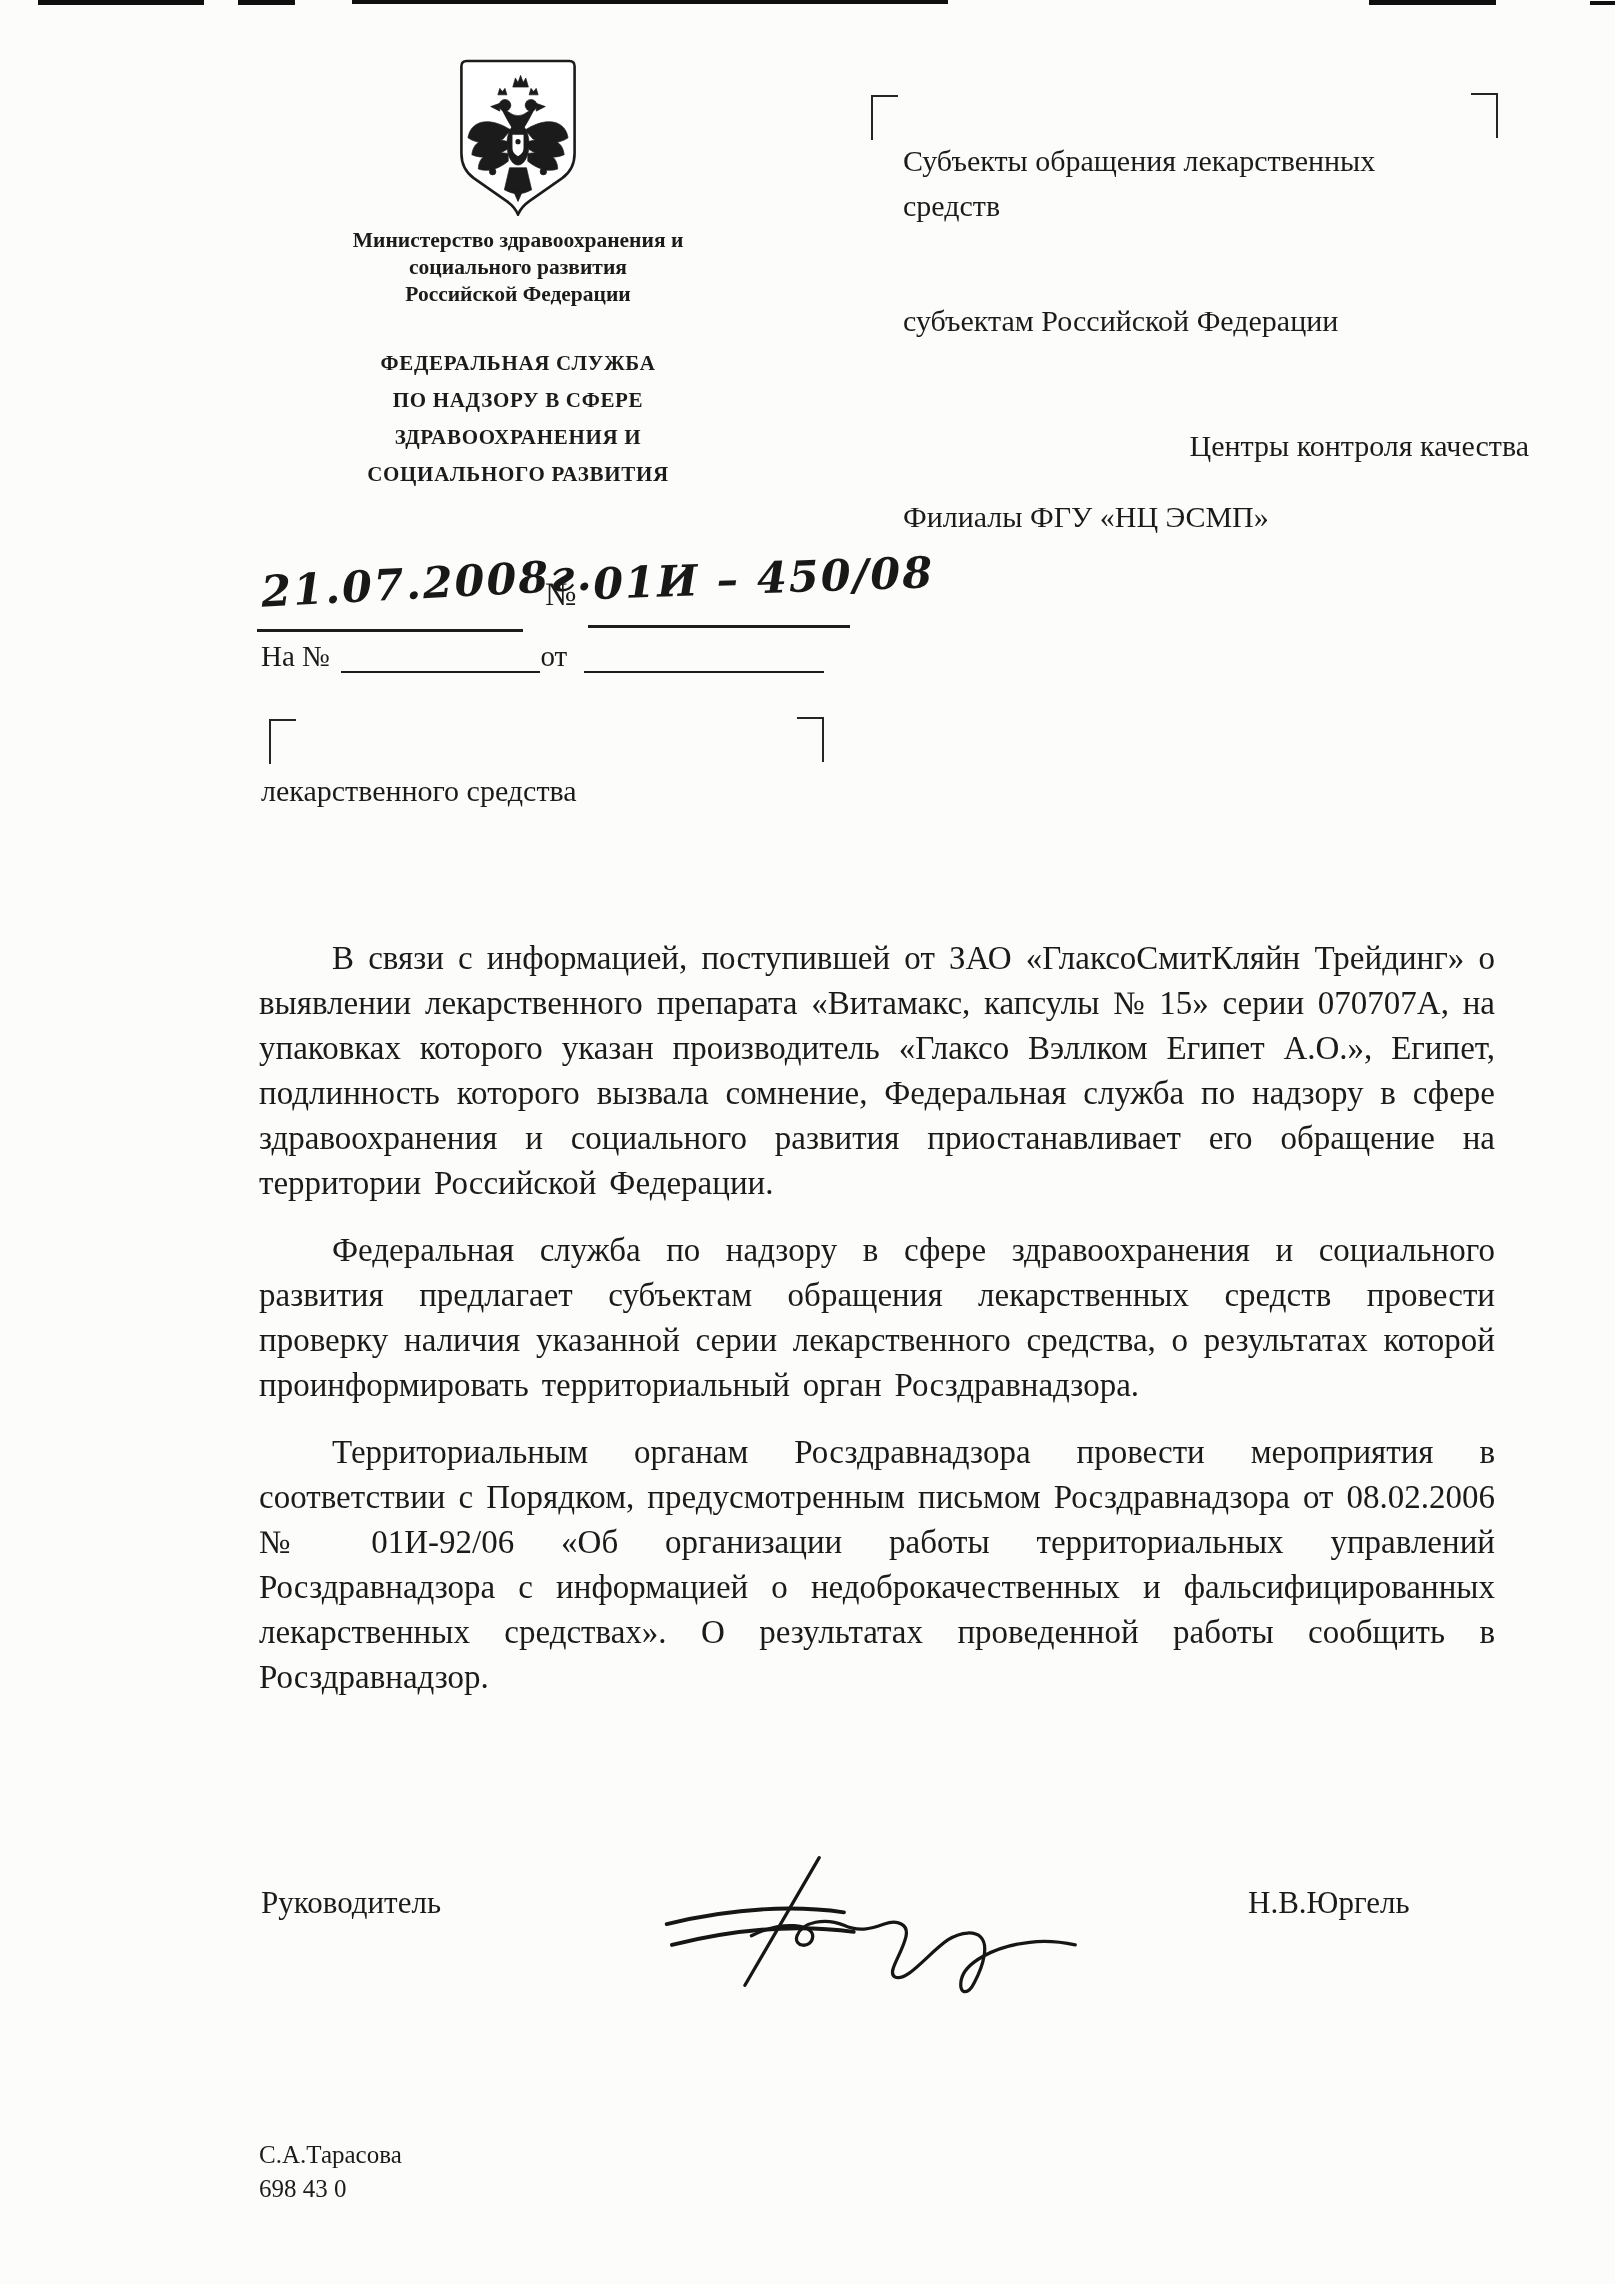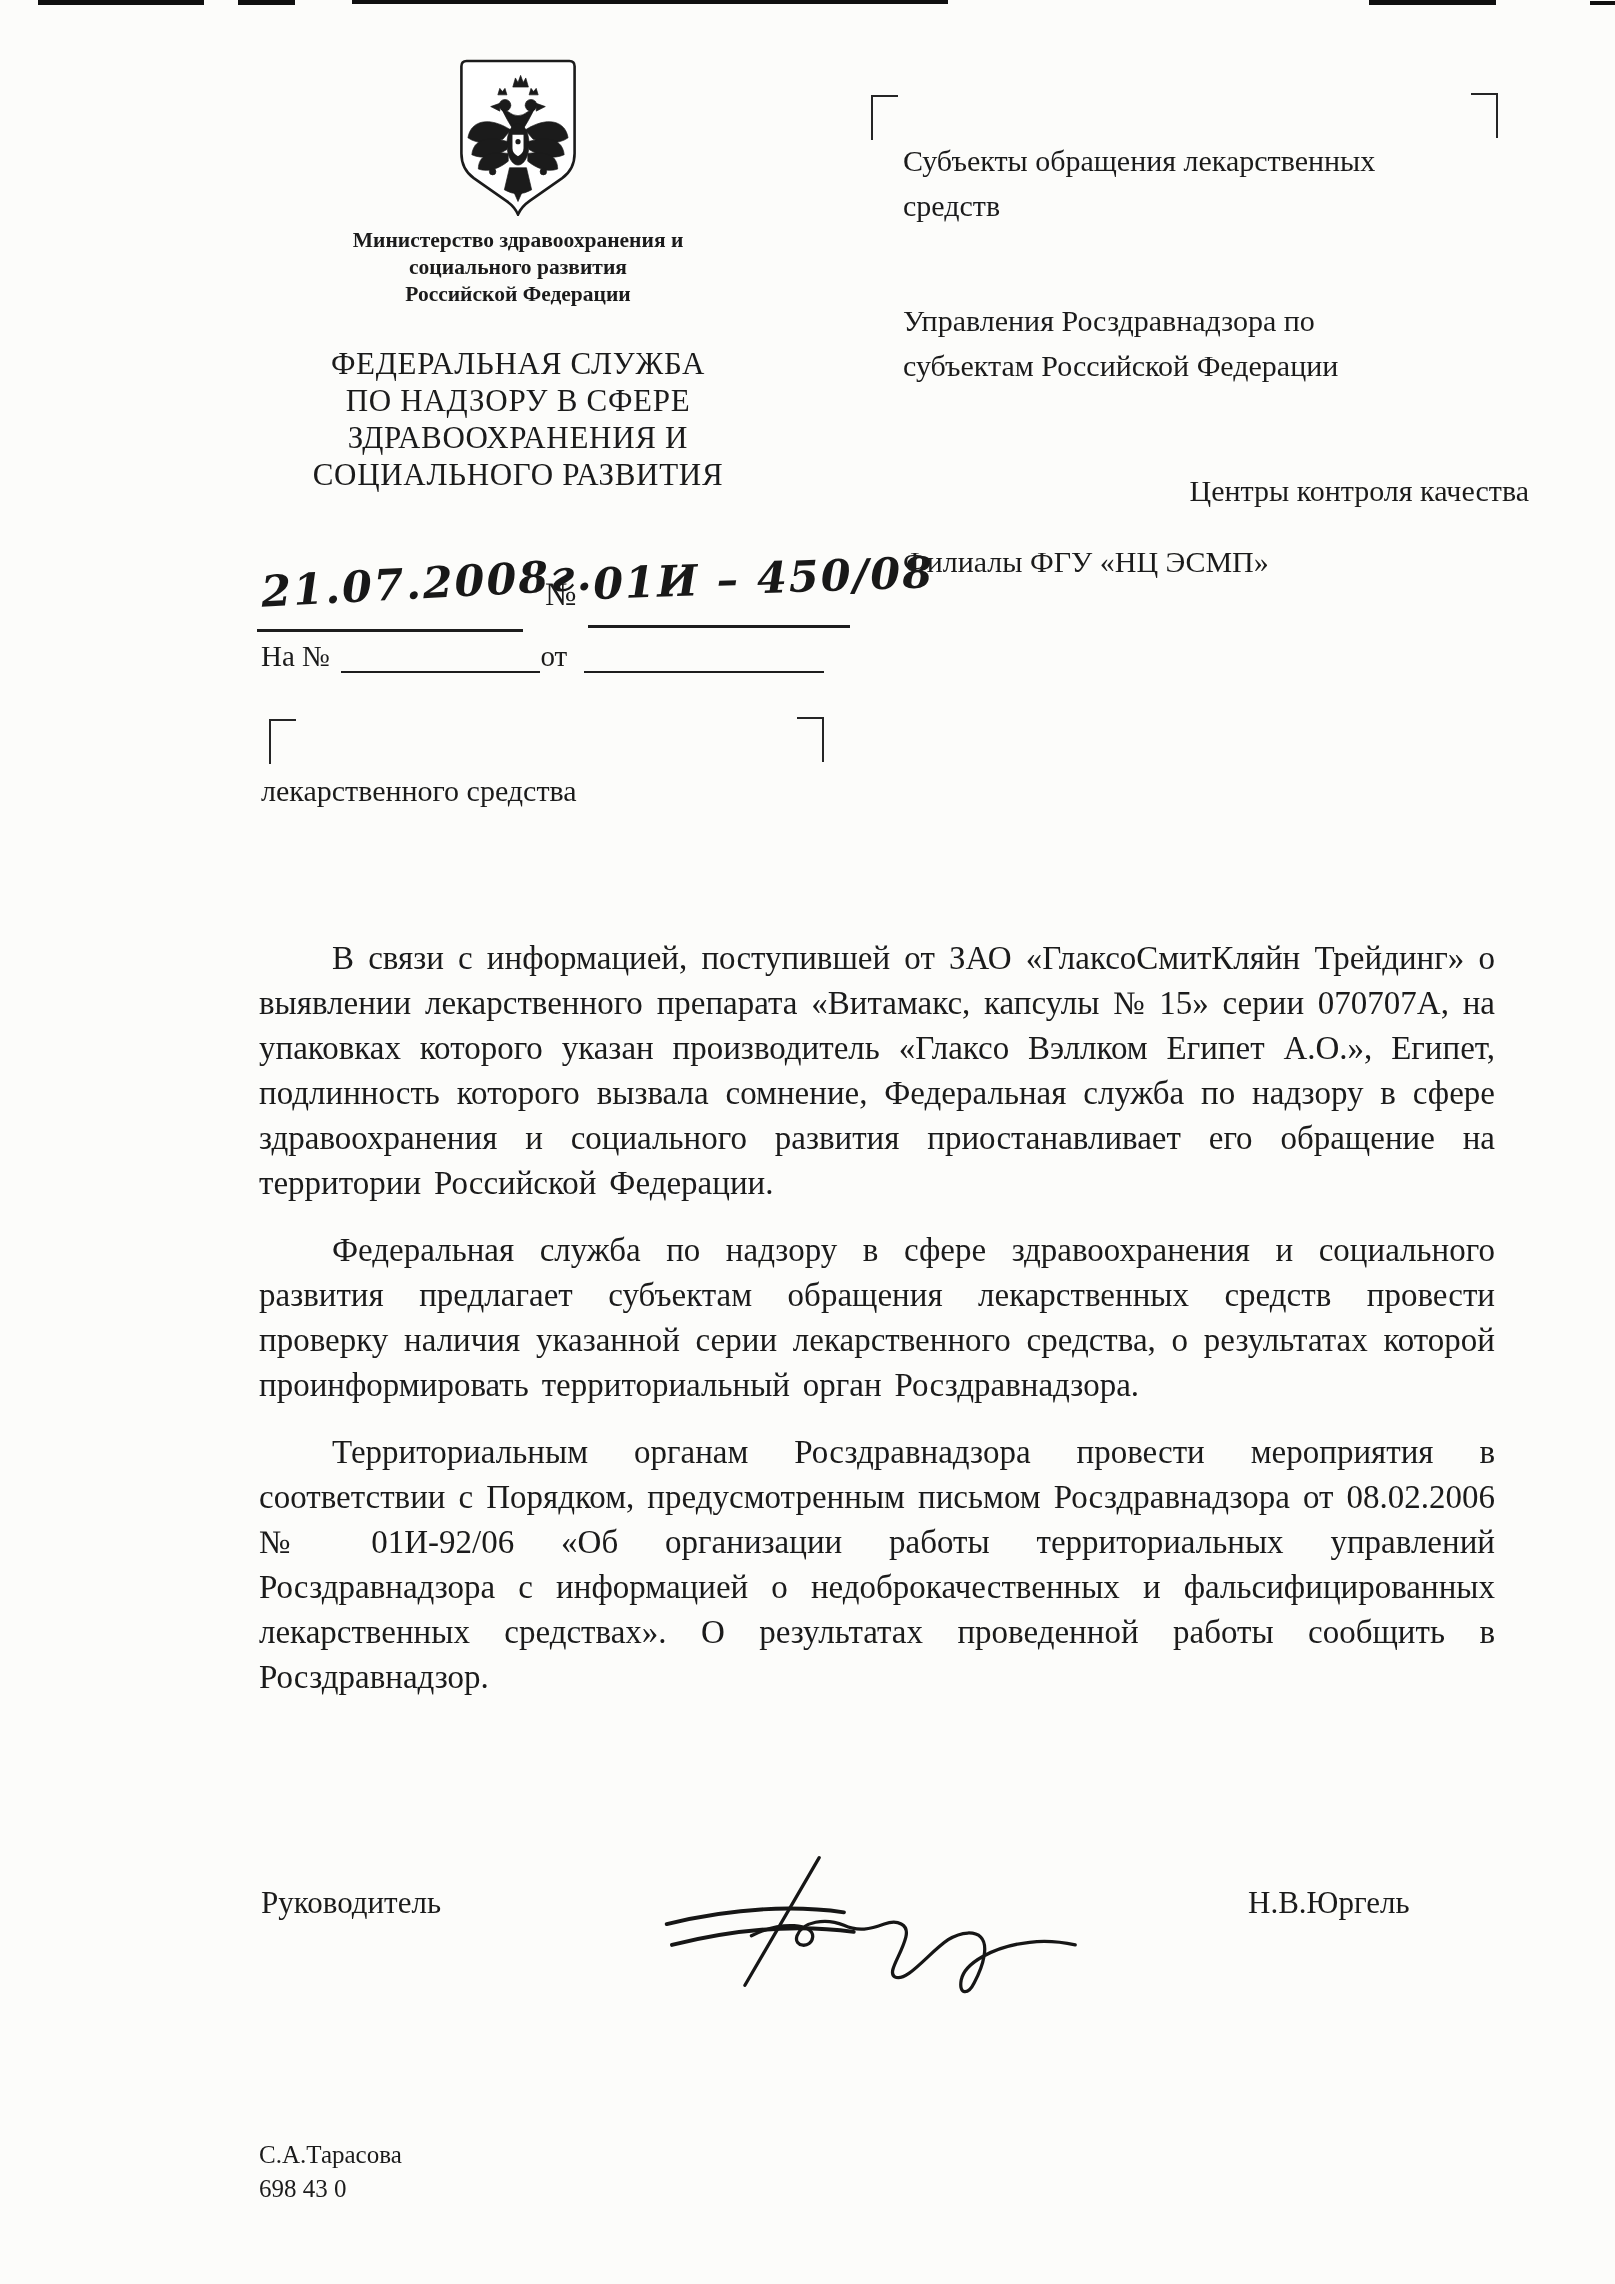--- a/index.html
+++ b/index.html
@@ -23,21 +23,21 @@
       590px 877px 0 1.3px #cfcfcf, 1571px 1076px 0 1.3px #c8c8c8, 209px 1356px 0 1.3px #d1d1d1,
       710px 1460px 0 1.3px #cdcdcd, 1499px 1548px 0 1.3px #cccccc, 121px 1695px 0 1.3px #c9c9c9,
       495px 1851px 0 1.3px #d3d3d3, 1382px 1897px 0 1.3px #cfcfcf, 352px 2027px 0 1.3px #c8c8c8,
       984px 2086px 0 1.3px #d2d2d2, 1454px 2171px 0 1.3px #cdcdcd, 639px 2229px 0 1.3px #cfcfcf,
       1160px 2255px 0 1.3px #d0d0d0;
   }
   
   .letterhead{position:absolute;left:241px;top:57px;width:554px;text-align:center;}
   .emblem{display:inline-block;}
   .ministry{margin-top:9px;font-weight:bold;font-size:21.5px;line-height:27px;}
-  .service{margin-top:37px;font-weight:normal;font-size:31px;line-height:37px;letter-spacing:0.7px;}
+  .service{margin-top:37px;font-weight:bold;font-size:21px;line-height:37px;letter-spacing:0.7px;}
   .addr{margin-top:10.4px;font-size:20px;line-height:26px;}
   
   .ref-row{position:absolute;left:257px;top:549px;width:596px;height:85px;}
   .script{
     position:absolute;font-family:"DejaVu Serif",serif;font-style:italic;font-weight:bold;
     font-size:43px;letter-spacing:2px;color:#181818;white-space:nowrap;
   }
   .script.date{left:3.9px;top:9px;transform:rotate(-3deg);}
   .script.num{left:336px;top:3.9px;transform:rotate(-2deg);}
   .no-sign{position:absolute;left:288px;top:27px;font-size:33px;}
@@ -159,21 +159,20 @@
   </div>
 
   <div class="crn l" style="left:871px;top:95px;"></div>
   <div class="crn r" style="left:1471px;top:93px;"></div>
   <div class="recipients">
     <div class="rgroup rg1">
       <div>Субъекты обращения лекарственных</div>
       <div>средств</div>
     </div>
     <div class="rgroup rg2">
-      <div>Управления Росздравнадзора по</div>
       <div>субъектам Российской Федерации</div>
     </div>
     <div class="rgroup rg3">
       <div>Центры контроля качества</div>
     </div>
     <div class="rgroup">
       <div>Филиалы ФГУ «НЦ ЭСМП»</div>
     </div>
   </div>
 

